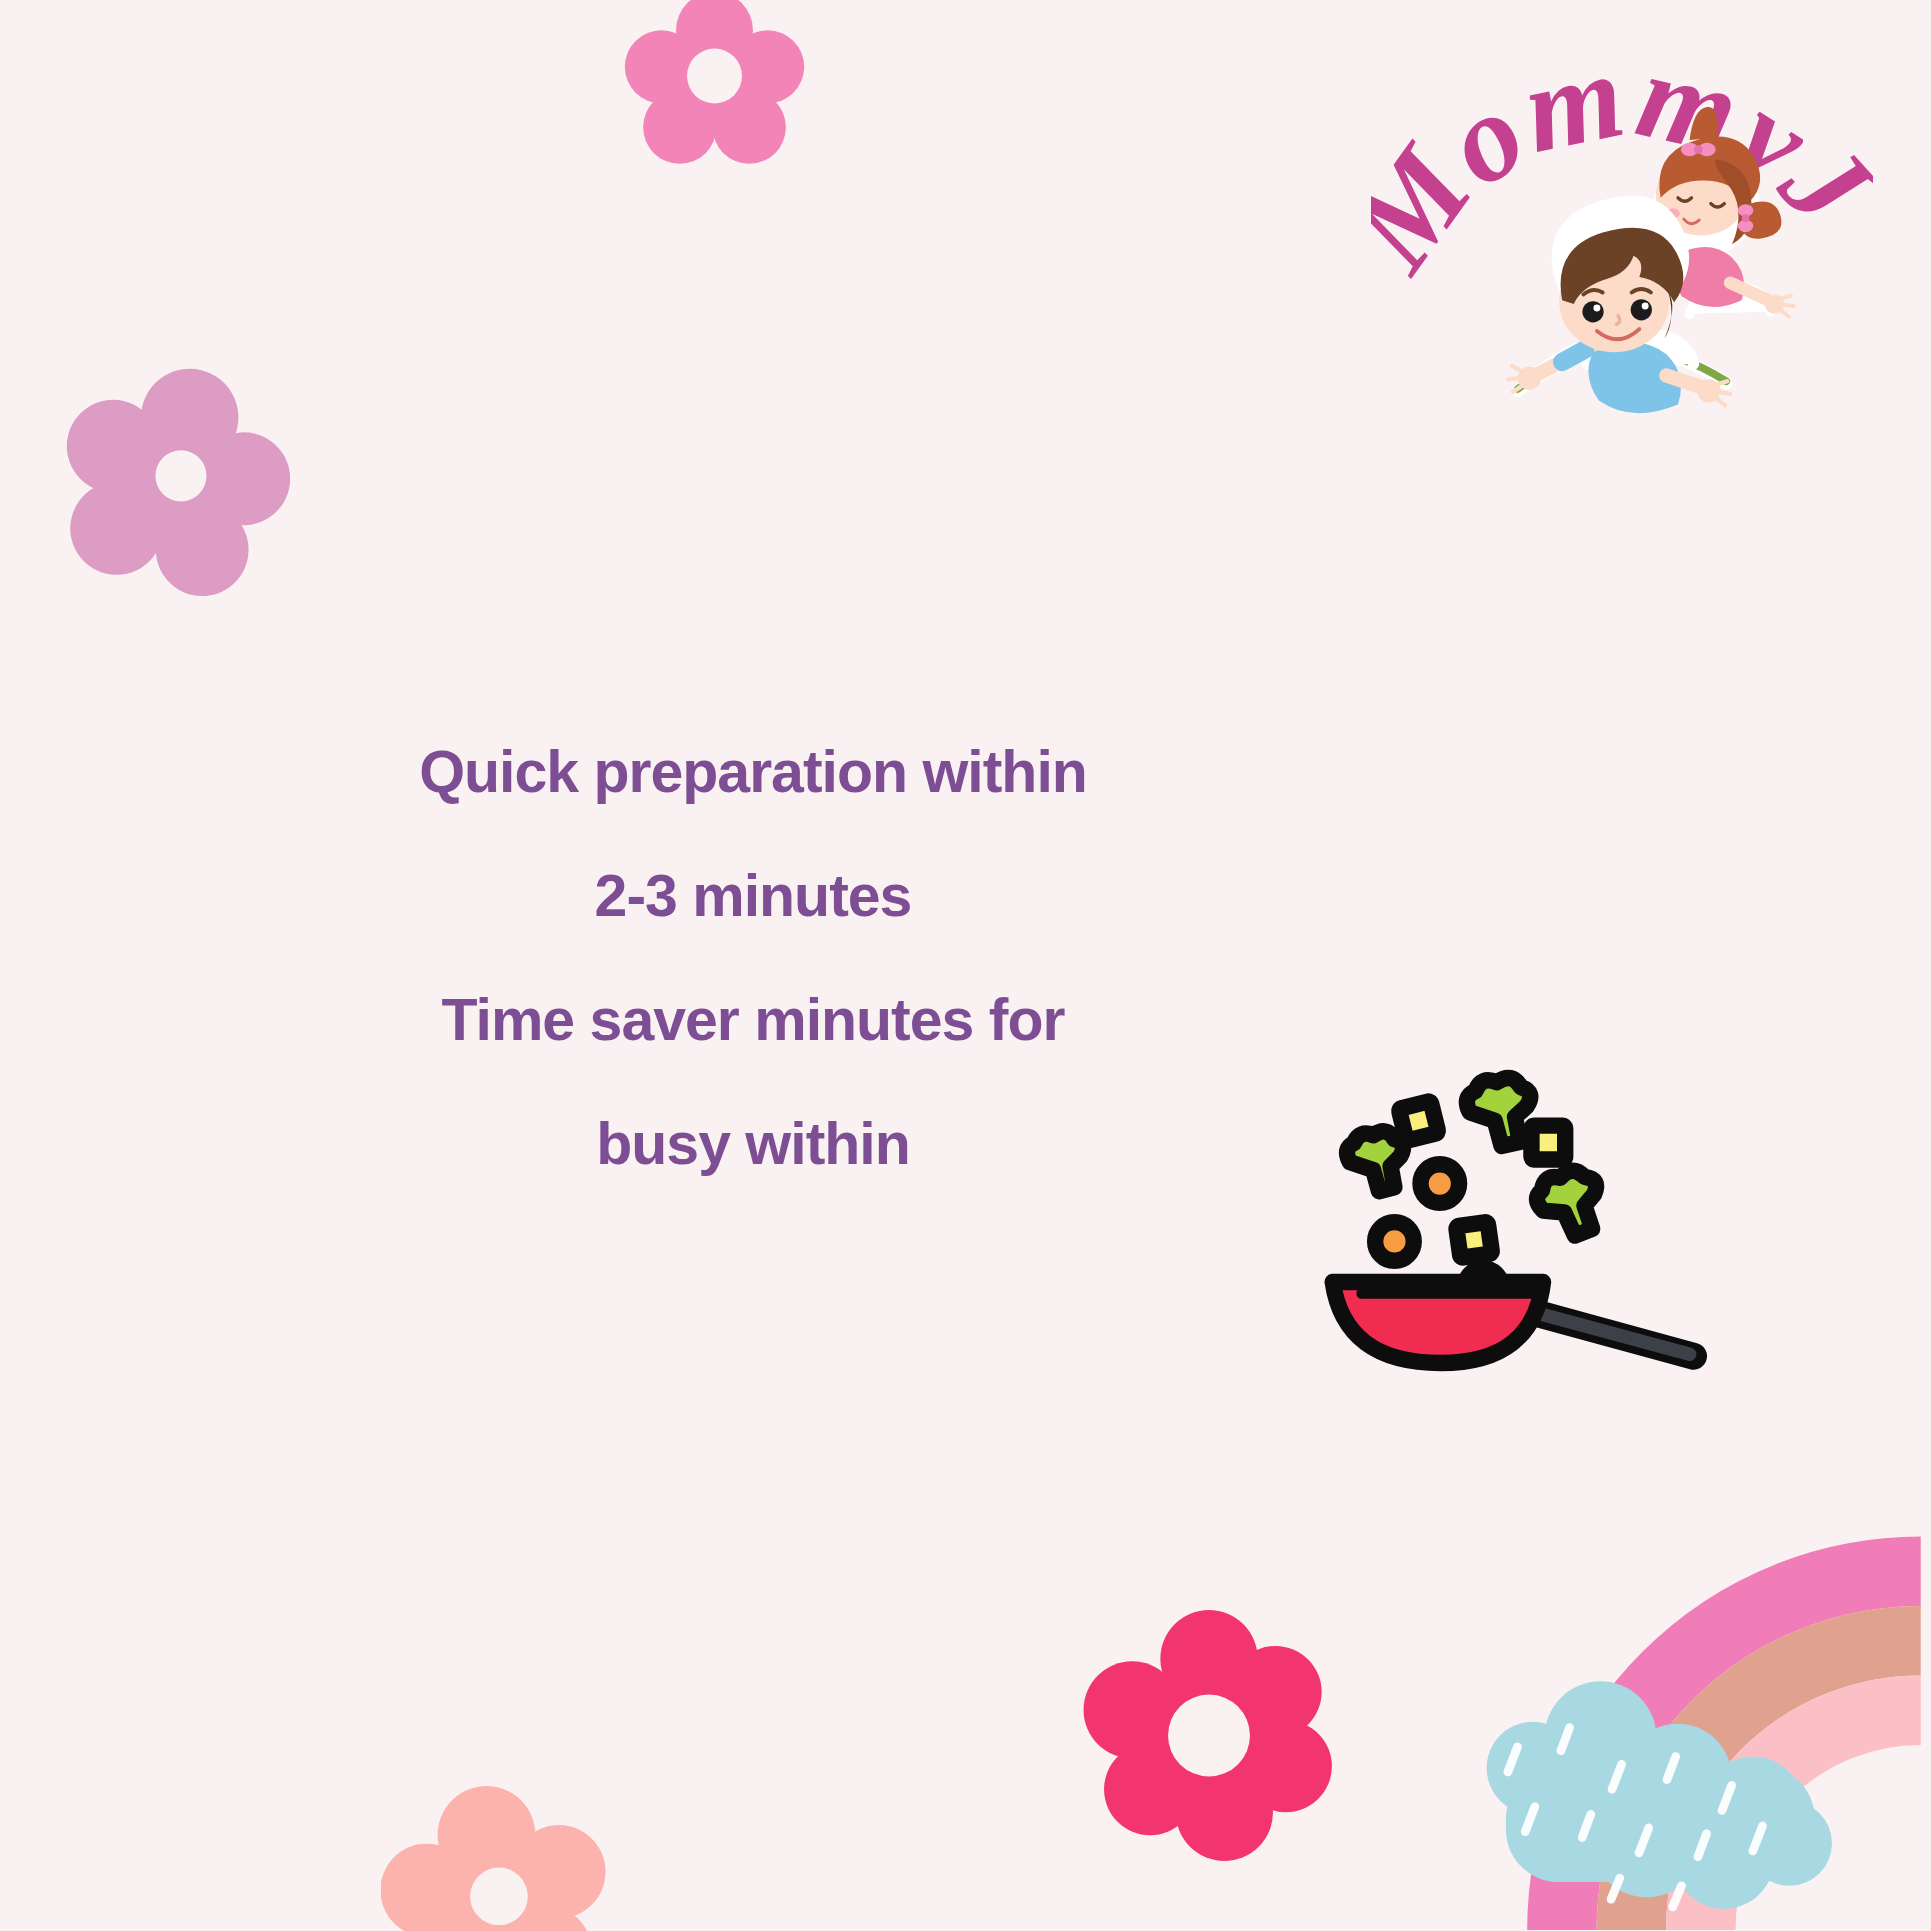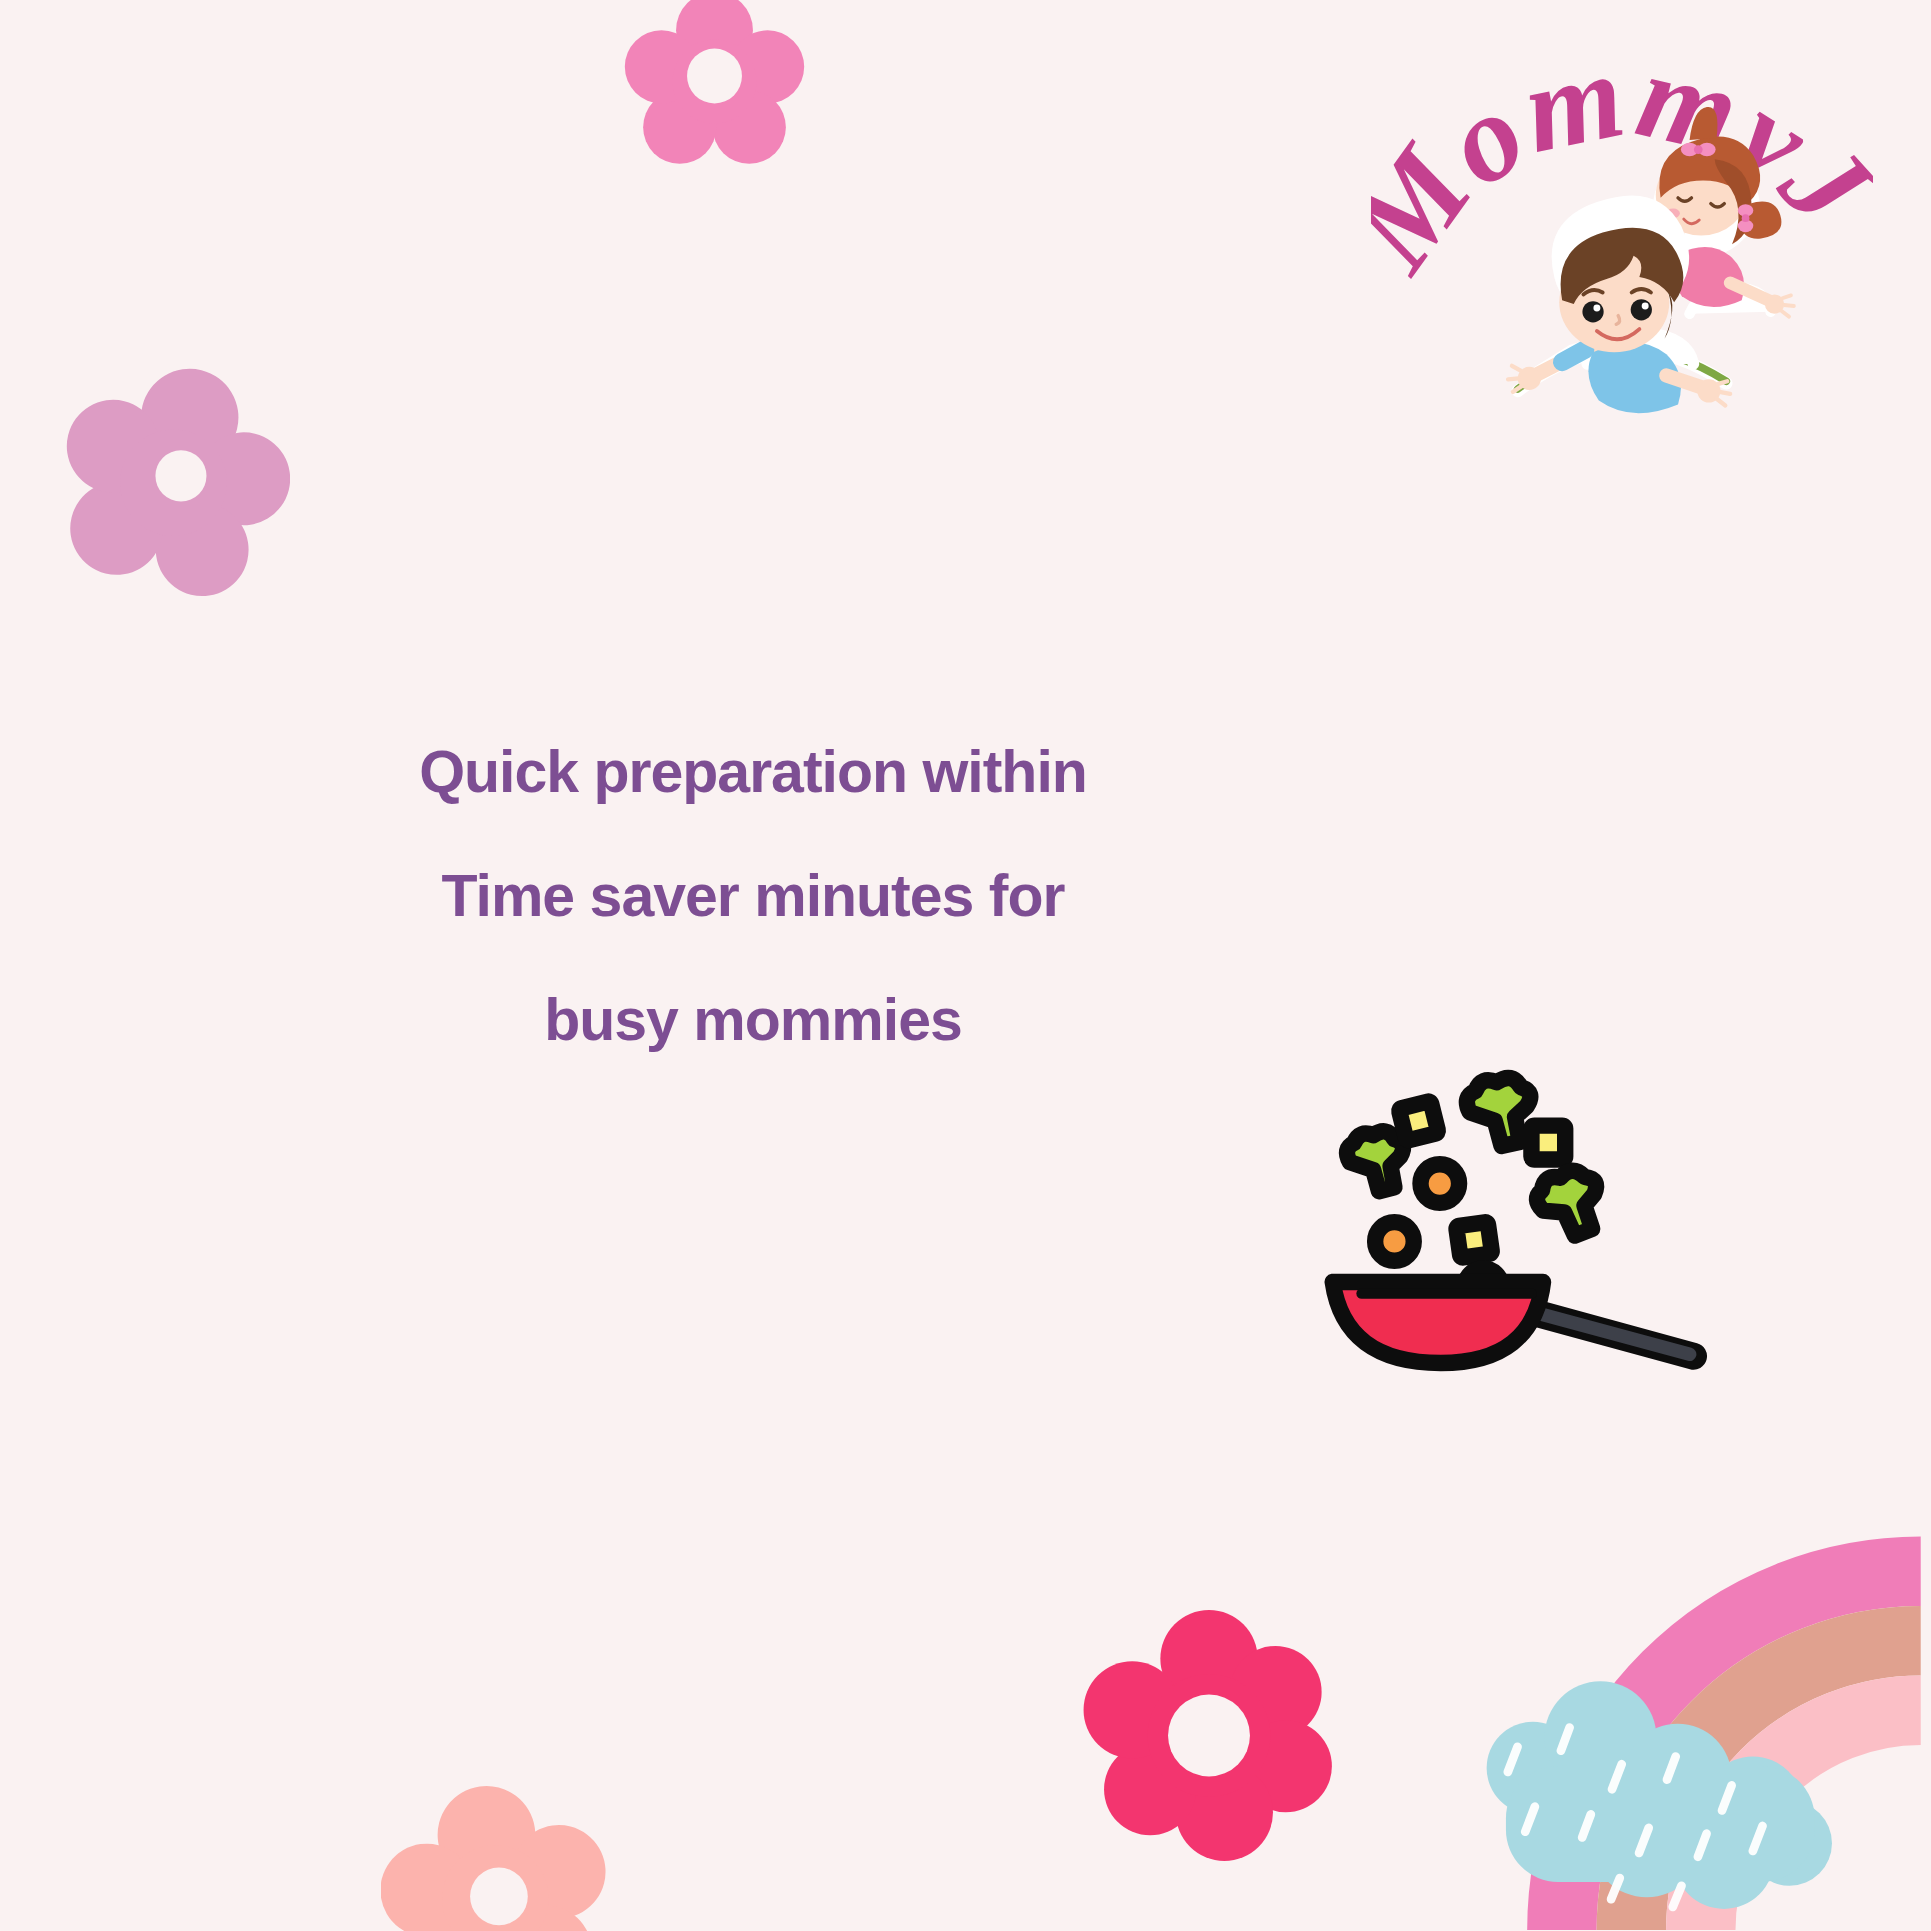--- a/index.html
+++ b/index.html
@@ -228,22 +228,23 @@
 
         <path d="M256 302 q4 7 -2 9" stroke="#e8b49c" stroke-width="3.5" fill="none" stroke-linecap="round"></path>
 
         <path d="M234 318 q22 18 44 -2" stroke="#d4695f" stroke-width="4" fill="none" stroke-linecap="round"></path>
       </g>
     </svg>
   </div>
 
   <div id="headline" style="color: rgb(125, 78, 147);">
     <span class="line">Quick preparation within</span>
+    <span class="line">2-3 minutes</span>
     <span class="line">Time saver minutes for</span>
-    <span class="line">busy mommies</span>
+    <span class="line">busy within</span>
   </div>
 
   <div id="pan-illustration">
     <svg viewBox="0 0 420 340" aria-hidden="true">
       <g stroke="#0d0d0d" stroke-width="17" stroke-linejoin="round" stroke-linecap="round">
 
         <g>
           <path d="M38 104 q-8 -14 4 -20 q6 -14 20 -8 q14 -10 22 4
                    q14 4 6 18 l-10 10 l4 22 l-16 4 l-6 -22 Z" fill="#a3d33c"></path>
         </g>

